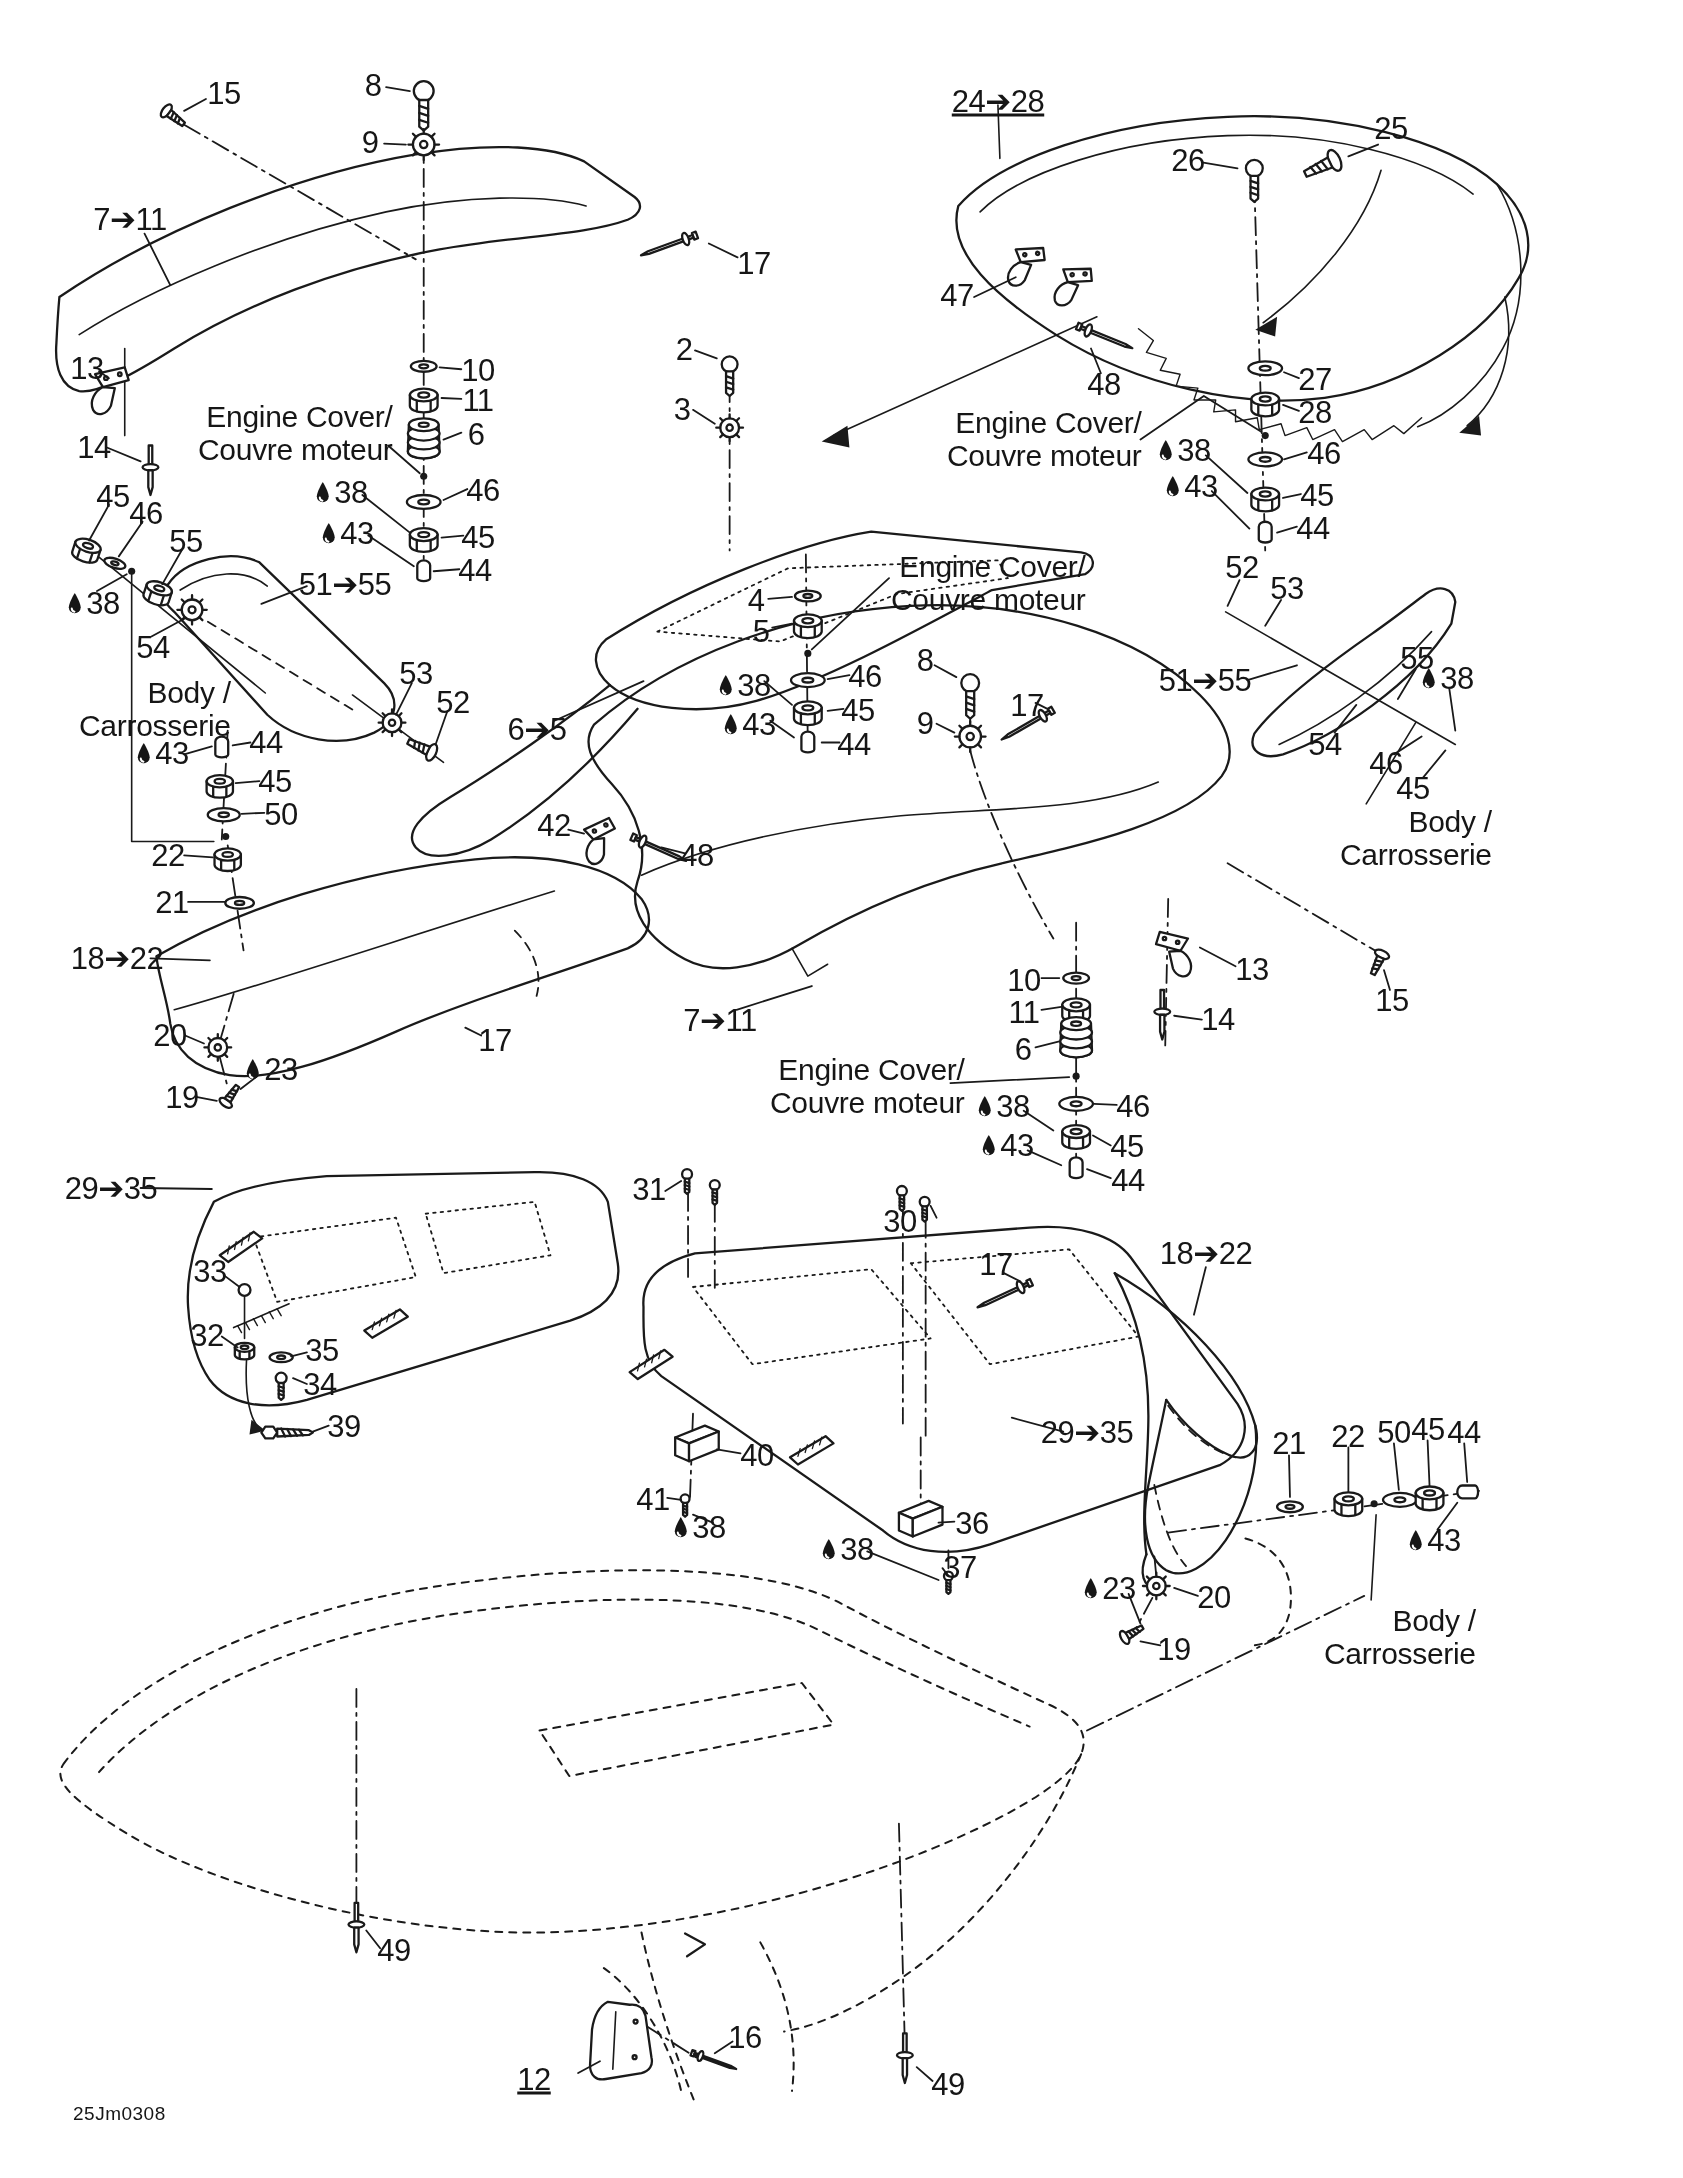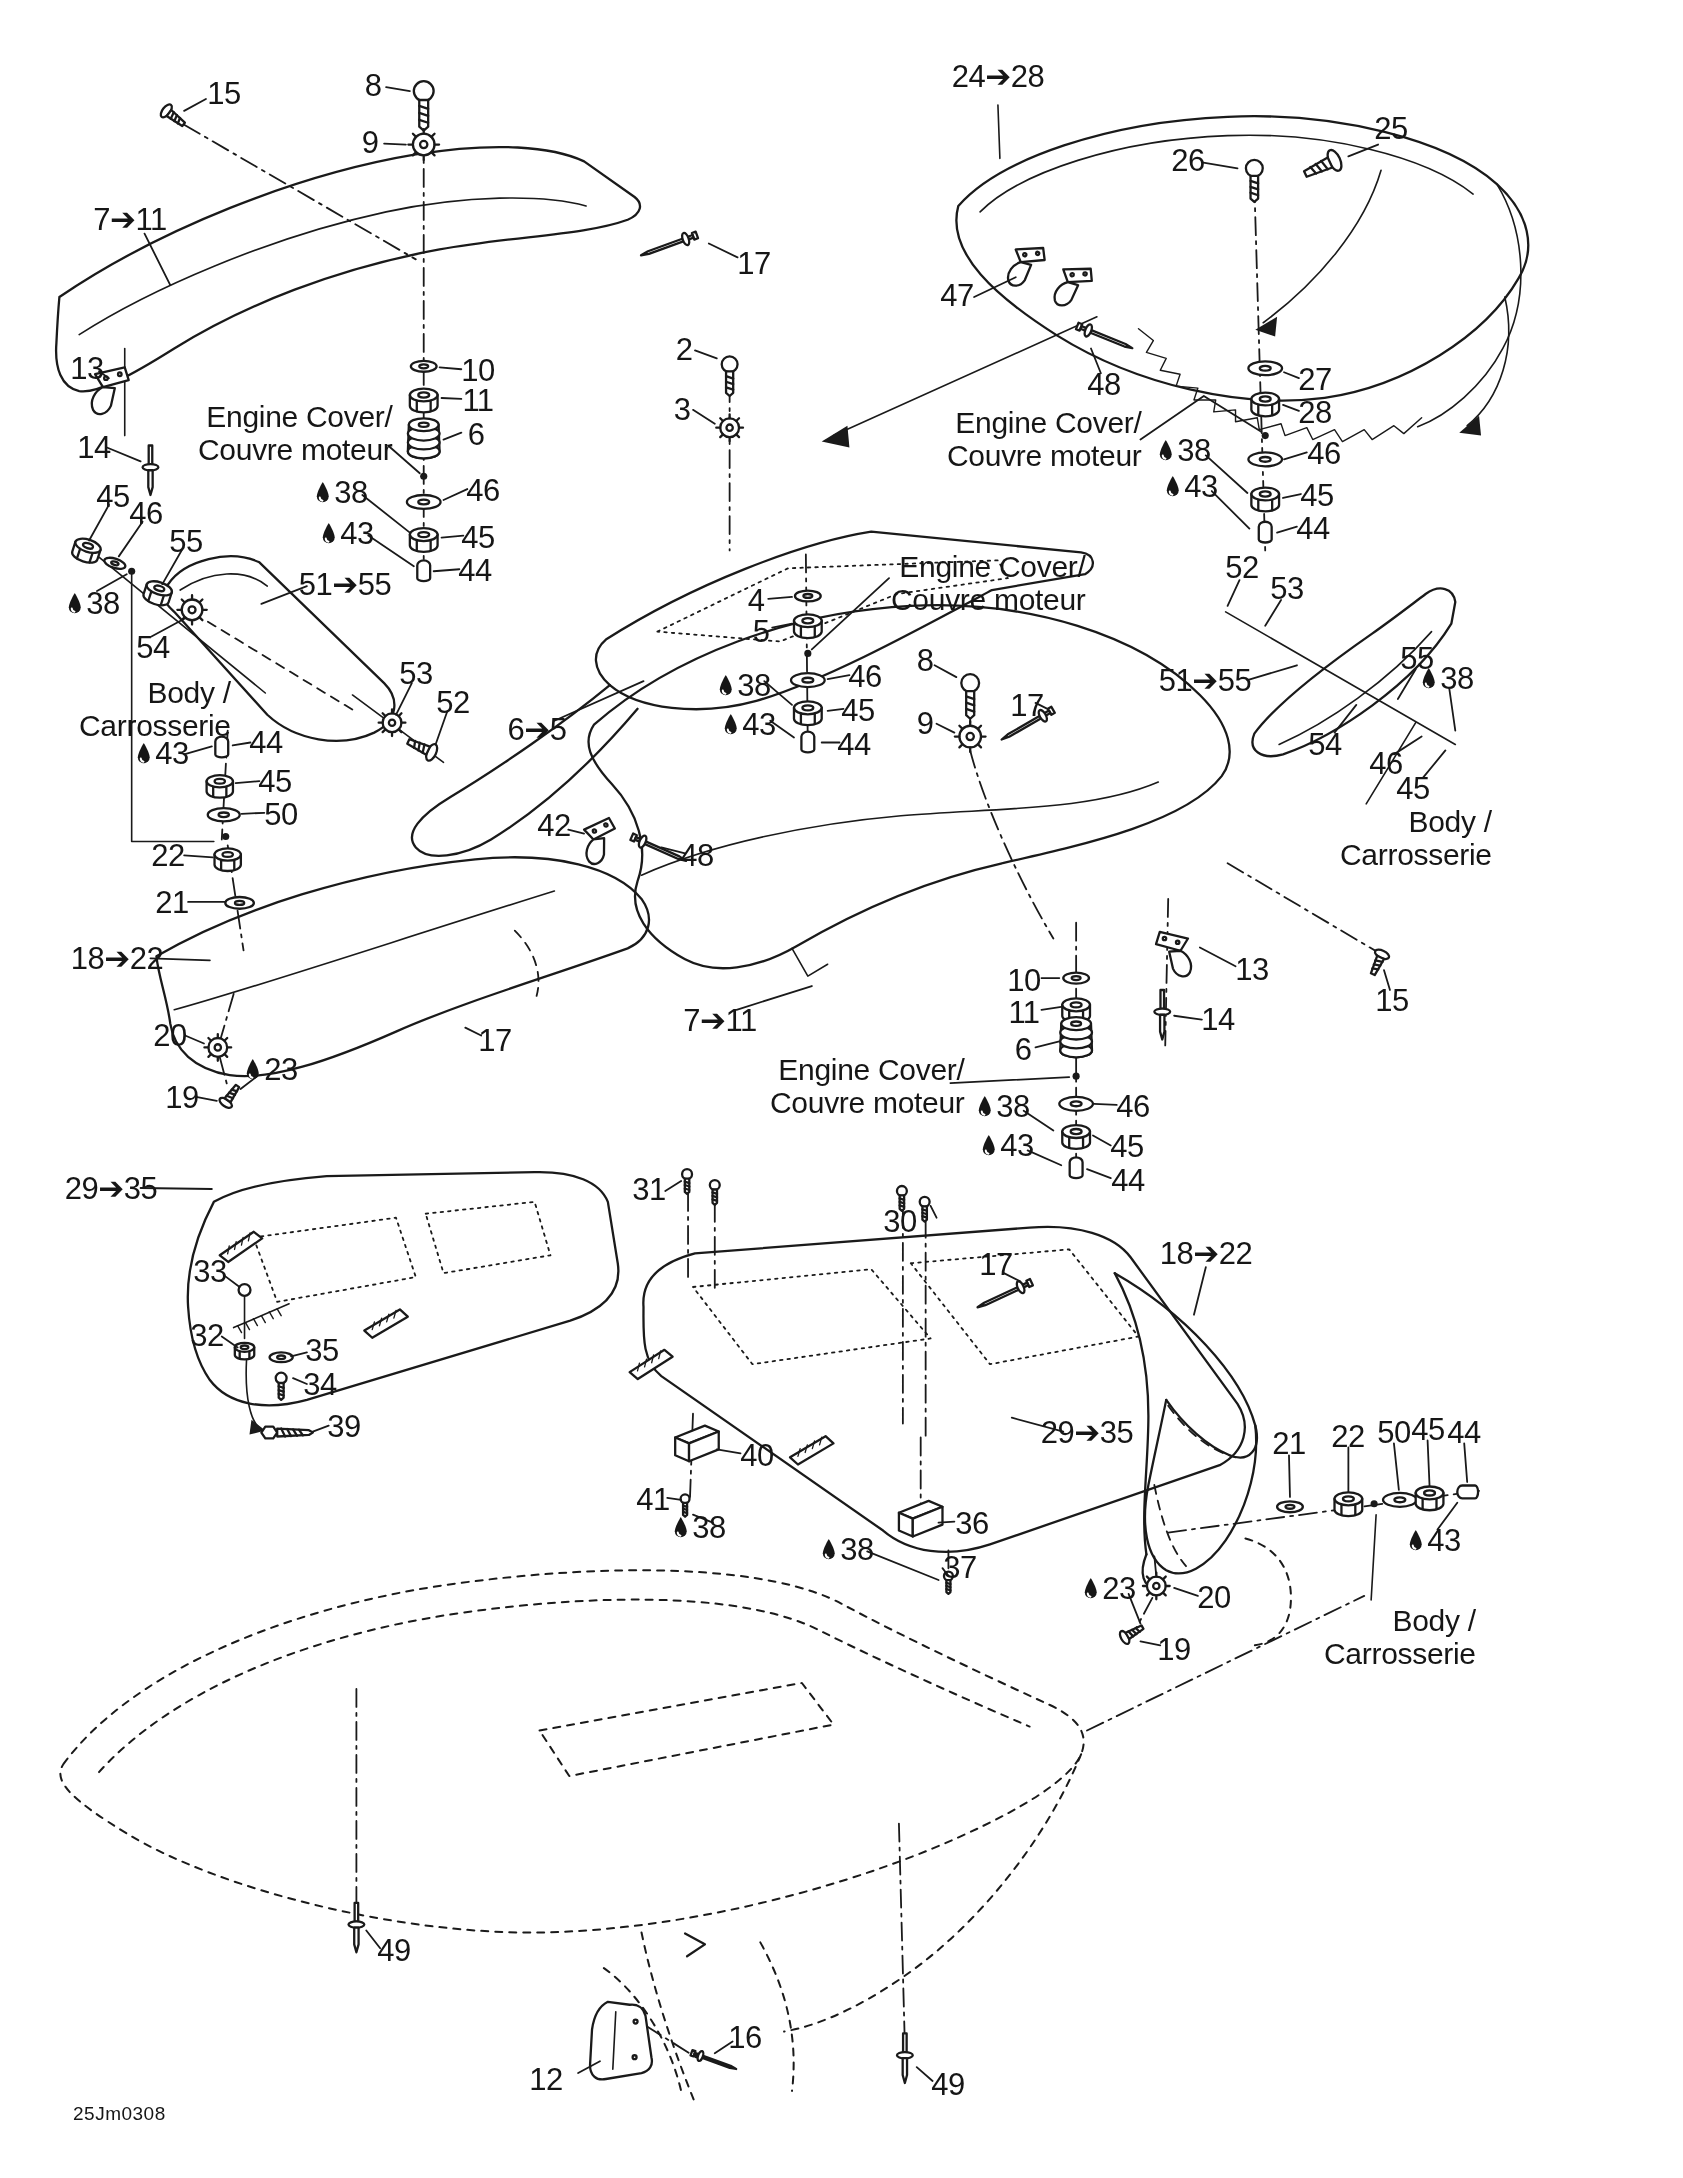--- a/index.html
+++ b/index.html
@@ -544,21 +544,21 @@
       </div>
       <div class="callout" style="left: 925px; top: 660px;">
         <span>8</span>
       </div>
       <div class="callout" style="left: 925px; top: 723px;">
         <span>9</span>
       </div>
       <div class="callout" style="left: 1027px; top: 705px;">
         <span>17</span>
       </div>
-      <div class="callout" style="left: 998px; top: 76px;">
+      <div class="callout" style="left: 998px; top: 101px; text-decoration: underline;">
         <span>24➔28</span>
       </div>
       <div class="callout" style="left: 1188px; top: 160px;">
         <span>26</span>
       </div>
       <div class="callout" style="left: 1391px; top: 128px;">
         <span>25</span>
       </div>
       <div class="callout" style="left: 957px; top: 295px;">
         <span>47</span>
@@ -757,21 +757,21 @@
       </div>
       <div class="callout" style="left: 1214px; top: 1597px;">
         <span>20</span>
       </div>
       <div class="callout" style="left: 1174px; top: 1649px;">
         <span>19</span>
       </div>
       <div class="callout" style="left: 394px; top: 1950px;">
         <span>49</span>
       </div>
-      <div class="callout" style="left: 546px; top: 2079px;">
+      <div class="callout" style="left: 534px; top: 2079px; text-decoration: underline;">
         <span>12</span>
       </div>
       <div class="callout" style="left: 745px; top: 2037px;">
         <span>16</span>
       </div>
       <div class="callout" style="left: 948px; top: 2084px;">
         <span>49</span>
       </div>
       <div class="textblock" style="left: 198px; top: 400px;">
         <div>Engine Cover/</div>

